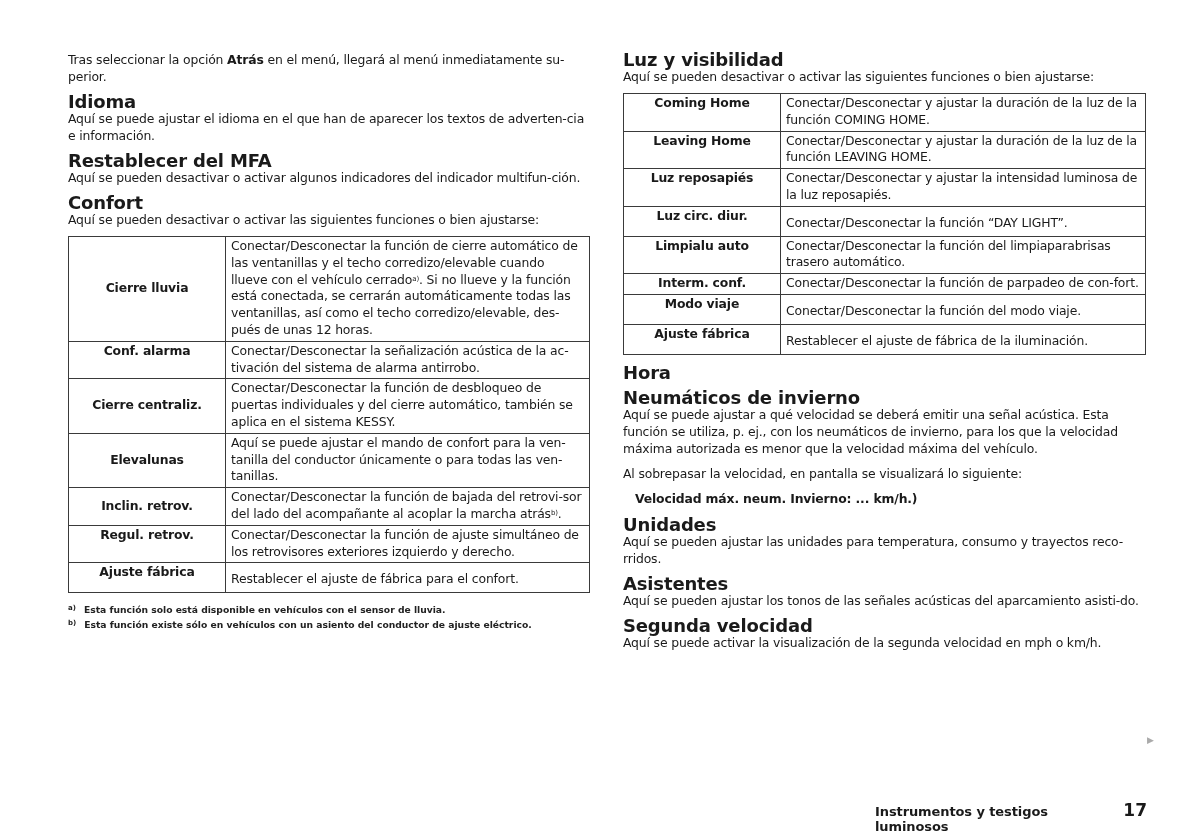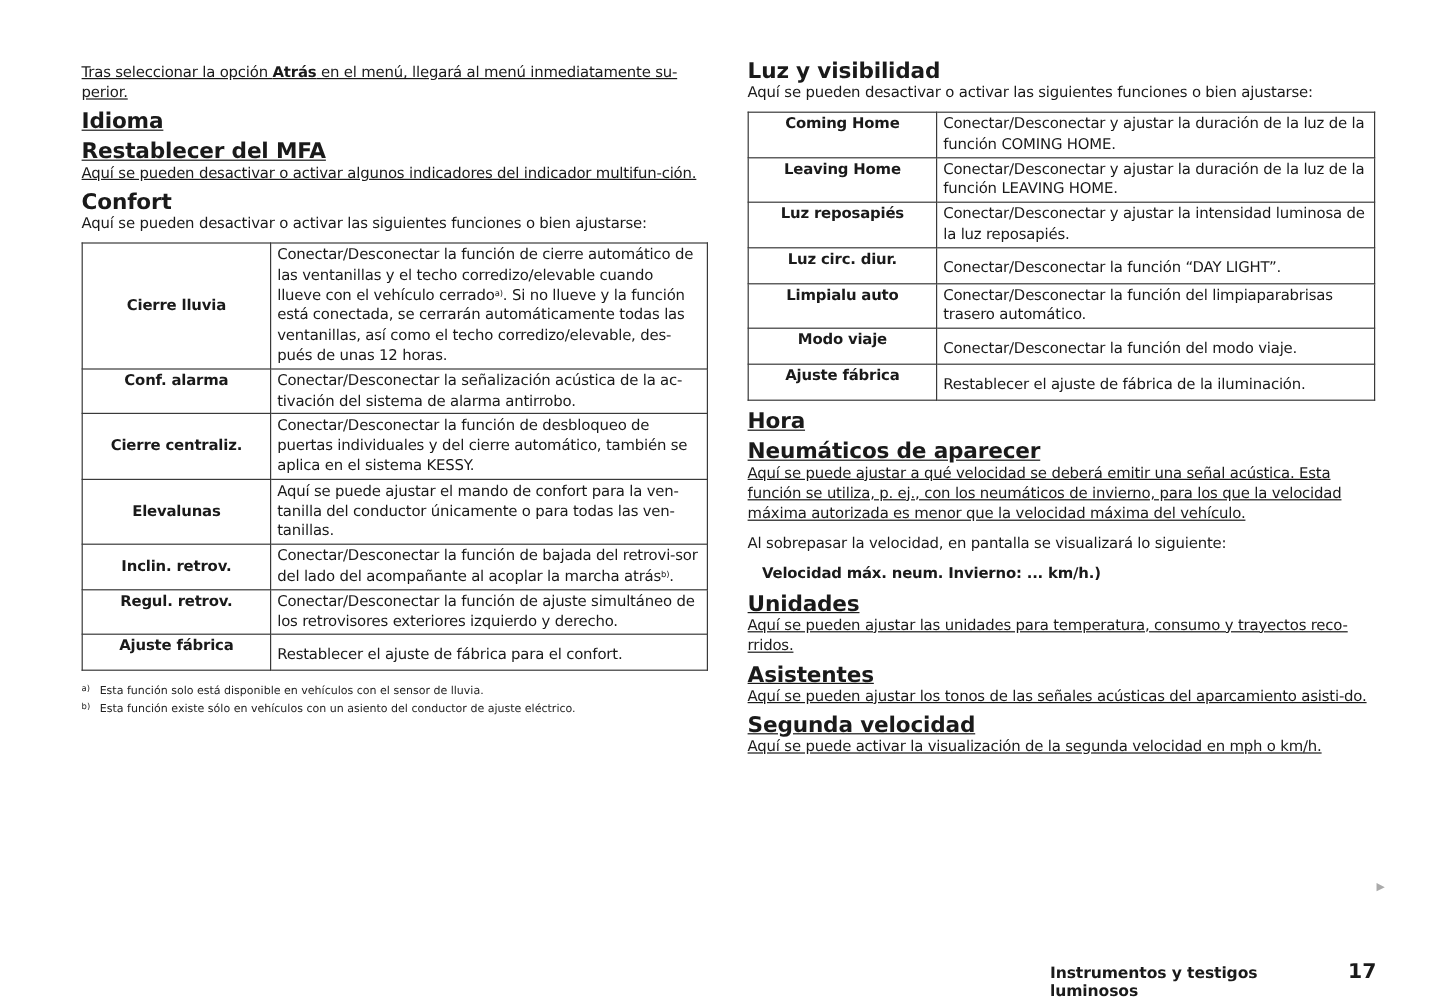--- a/index.html
+++ b/index.html
@@ -7,52 +7,53 @@
     width:1191px; height:840px; background:#ffffff; position:relative; overflow:hidden;
     font-family:"DejaVu Sans", "Liberation Sans", sans-serif;
     color:#1a1a1a;
   }
   .col { position:absolute; top:51px; }
   .col-left { left:68px; width:522px; }
   .col-right { left:623px; width:523px; }
   p, h3 { margin:0; }
   .para { font-size:12.4px; line-height:17px; letter-spacing:-0.15px; }
   .h { font-size:18px; line-height:17px; font-weight:bold; letter-spacing:-0.15px; }
-  .block { margin-bottom:8px;text-decoration:underline; }
+  .block { margin-bottom:8px; }
   .block .h { margin-bottom:0; }
   b.inline { font-weight:bold; }
   table.t {
     border-collapse:collapse; width:100%; margin-top:8px; margin-bottom:9px;
     font-size:12.4px; line-height:16.8px; letter-spacing:-0.15px;
   }
   table.t td { border:1px solid #3a3a3a; padding:1px 5px 2px 5px; vertical-align:top; }
   table.t td.k { font-weight:bold; text-align:center; vertical-align:middle;margin-top:33px; }
   table.t td.k.top { vertical-align:top; }
   table.t td.v.mid { vertical-align:bottom; padding-top:8px; padding-bottom:4px; }
   .left-t td.k { width:146px; }
   .right-t td.k { width:146px; }
   .display { font-weight:bold; margin-left:12px; margin-bottom:9px; }
-  .foot { font-size:9.2px; line-height:15px; color:#222; margin-top:4px; }
+  .foot { font-size:9.2px; line-height:15px; color:#222; margin-top:4px;font-weight:bold; }
   .foot sup { font-size:7px; vertical-align:top; position:relative; top:-1px; margin-right:8px; }
   sup.fn { font-size:7px; vertical-align:top; position:relative; top:-1px; }
   .next-arrow { position:absolute; left:1147px; top:735px; font-size:9px; color:#aaaaaa; }
   .footer { position:absolute; top:800px; left:875px; width:272px; display:flex; justify-content:space-between; align-items:baseline; }
   .footer .title { font-size:13px; font-weight:bold; letter-spacing:-0.1px; }
   .footer .num { font-size:17px; font-weight:bold;margin-left:44px; }
 </style>
 </head>
 <body>
 
 <div class="col col-left">
   <div class="block">
     <p class="para"><span>Tras seleccionar la opción </span><b class="inline">Atrás</b><span> en el menú, llegará al menú inmediatamente su-perior.</span></p>
   </div>
 
   <div class="block">
     <h3 class="h">Idioma</h3>
+    <p class="para">Aquí se puede ajustar el idioma en el que han de aparecer los textos de adverten-cia e información.</p>
   </div>
   <div class="block">
     <h3 class="h">Restablecer del MFA</h3>
     <p class="para">Aquí se pueden desactivar o activar algunos indicadores del indicador multifun-ción.</p>
   </div>
   <div>
     <h3 class="h">Confort</h3>
     <p class="para">Aquí se pueden desactivar o activar las siguientes funciones o bien ajustarse:</p>
   </div>
 
@@ -117,36 +118,40 @@
     </tr>
     <tr>
       <td class="k top">Luz circ. diur.</td>
       <td class="v mid">Conectar/Desconectar la función “DAY LIGHT”.</td>
     </tr>
     <tr>
       <td class="k top">Limpialu auto</td>
       <td class="v">Conectar/Desconectar la función del limpiaparabrisas trasero automático.</td>
     </tr>
     <tr>
+      <td class="k top">Interm. conf.</td>
+      <td class="v">Conectar/Desconectar la función de parpadeo de con-fort.</td>
+    </tr>
+    <tr>
       <td class="k top">Modo viaje</td>
       <td class="v mid">Conectar/Desconectar la función del modo viaje.</td>
     </tr>
     <tr>
       <td class="k top">Ajuste fábrica</td>
       <td class="v mid">Restablecer el ajuste de fábrica de la iluminación.</td>
     </tr>
   </tbody>
     </table>
 
   <div class="block">
     <h3 class="h">Hora</h3>
   </div>
 
   <div class="block">
-    <h3 class="h">Neumáticos de aparecer</h3>
+    <h3 class="h">Neumáticos de invierno</h3>
     <p class="para">Aquí se puede ajustar a qué velocidad se deberá emitir una señal acústica. Esta función se utiliza, p. ej., con los neumáticos de invierno, para los que la velocidad máxima autorizada es menor que la velocidad máxima del vehículo.</p>
   </div>
   <p class="para" style="margin-bottom:8px">Al sobrepasar la velocidad, en pantalla se visualizará lo siguiente:</p>
   <p class="para display">Velocidad máx. neum. Invierno: ... km/h.)</p>
 
   <div class="block">
     <h3 class="h">Unidades</h3>
     <p class="para">Aquí se pueden ajustar las unidades para temperatura, consumo y trayectos reco-rridos.</p>
   </div>
   <div class="block">

